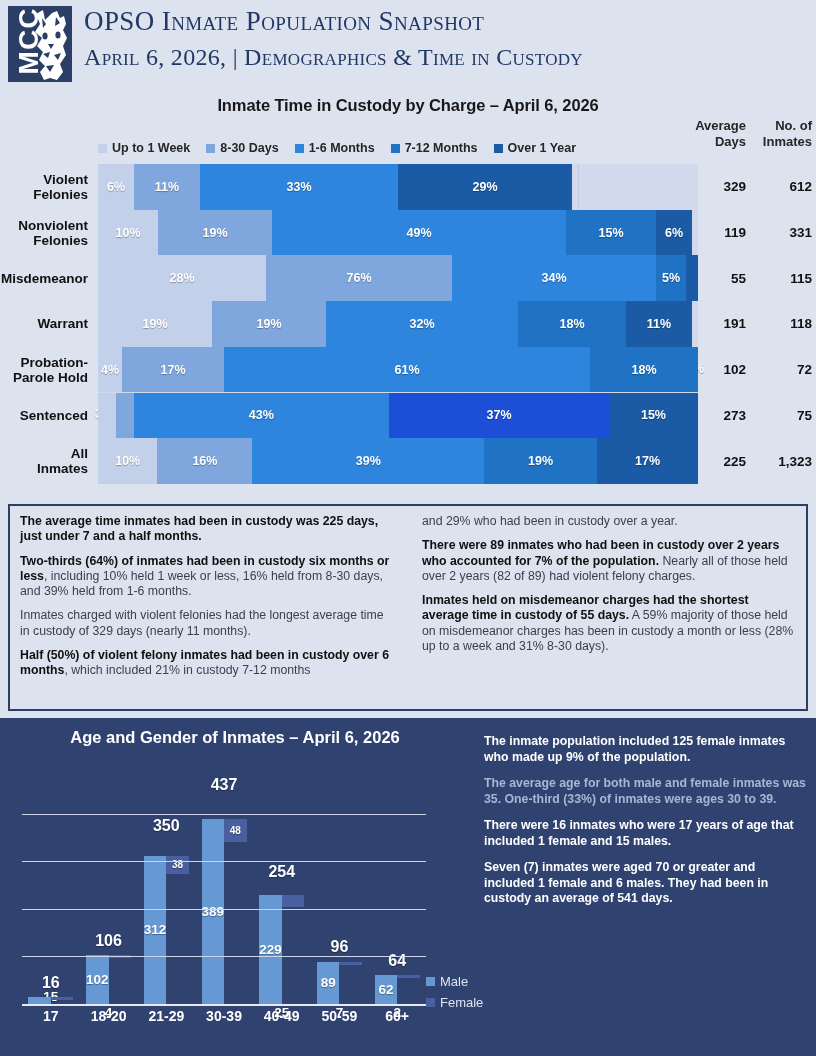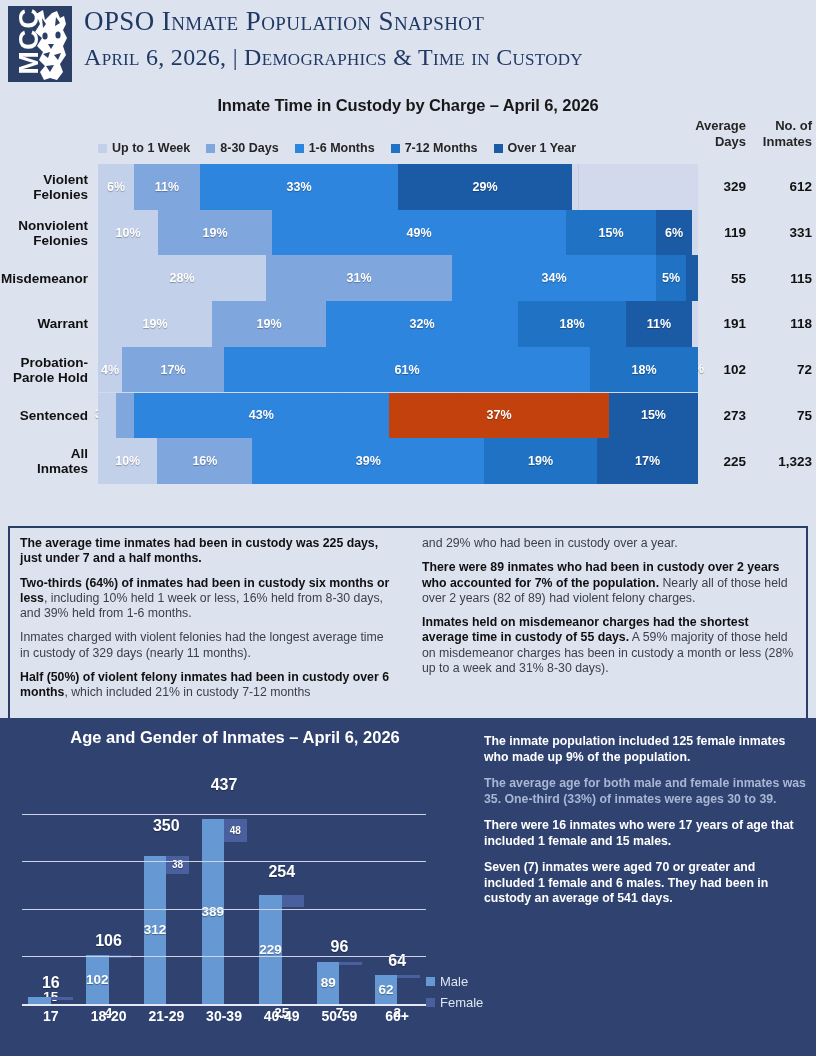--- a/index.html
+++ b/index.html
@@ -84,21 +84,21 @@
     position: absolute; left: 750px; top: 0; width: 62px; height: 45.7px;
     display: flex; align-items: center; justify-content: flex-end;
     font-size: 13.5px; font-weight: bold; color: #111111;
   }
   .outside-lbl {
     position: absolute; font-size: 12.5px; font-weight: bold; color: #111111;
   }
 
   
   .textbox {
-    position: absolute; left: 8px; top: 526px; width: 800px; height: 207px;
+    position: absolute; left: 8px; top: 504px; width: 800px; height: 207px;
     background: #dde2ef; border: 2px solid #2b3f66;
     display: flex;
   }
   .tb-col { width: 50%; padding: 8px 12px 4px 10px; }
   .tb-col.right { padding-left: 14px; }
   .tb-p { font-size: 12.3px; line-height: 15.3px; color: #3b3f4c; margin-bottom: 9px; }
   .tb-p b { color: #101010; font-weight: bold; }
 
   
   .bottom {
@@ -242,21 +242,21 @@
             <div class="seg" style="width: 6%; background: rgb(27, 90, 164);">6%</div>
           </div>
           <div class="row-avg">119</div>
           <div class="row-num">331</div>
         </div>
         <div class="c1-row" style="top: 91.4px;">
           <div class="row-label">Misdemeanor</div>
           <div class="outside-lbl" style="left: 680px; top: 14.85px; color: rgb(255, 255, 255); text-shadow: rgba(0, 0, 0, 0.35) 0px 1px 1px;">2%</div>
           <div class="row-bar">
             <div class="seg" style="width: 28%; background: rgb(195, 208, 234);">28%</div>
-            <div class="seg" style="width: 31%; background: rgb(127, 166, 221);">31%</div>
+            <div class="seg" style="width: 31%; background: rgb(127, 166, 221);">76%</div>
             <div class="seg" style="width: 34%; background: rgb(46, 133, 221);">34%</div>
             <div class="seg" style="width: 5%; background: rgb(31, 114, 196);">5%</div>
             <div class="seg" style="width: 2%; background: rgb(27, 90, 164);"></div>
           </div>
           <div class="row-avg">55</div>
           <div class="row-num">115</div>
         </div>
         <div class="c1-row" style="top: 137.1px;">
           <div class="row-label">Warrant</div>
           <div class="row-bar">
@@ -283,21 +283,21 @@
           <div class="row-num">72</div>
         </div>
         <div class="c1-row" style="top: 228.5px;">
           <div class="row-label">Sentenced</div>
           <div class="outside-lbl" style="left: 95px; top: 14.85px; color: rgb(255, 255, 255); text-shadow: rgba(0, 0, 0, 0.35) 0px 1px 1px;">3%</div>
           <div class="outside-lbl" style="left: 113px; top: 14.85px; color: rgb(255, 255, 255); text-shadow: rgba(0, 0, 0, 0.35) 0px 1px 1px;">3%</div>
           <div class="row-bar">
             <div class="seg" style="width: 3%; background: rgb(195, 208, 234);"></div>
             <div class="seg" style="width: 3%; background: rgb(127, 166, 221);"></div>
             <div class="seg" style="width: 43%; background: rgb(46, 133, 221);">43%</div>
-            <div class="seg" style="width: 37%; background: #c2410c; text-align: right;">37%</div>
+            <div class="seg" style="width: 37%; background: #1d4ed8; text-align: right;">37%</div>
             <div class="seg" style="width: 15%; background: rgb(27, 90, 164);">15%</div>
           </div>
           <div class="row-avg">273</div>
           <div class="row-num">75</div>
         </div>
         <div class="c1-row" style="top: 274.2px;">
           <div class="row-label">All<br>Inmates</div>
           <div class="row-bar">
             <div class="seg" style="width: 10%; background: rgb(195, 208, 234);">10%</div>
             <div class="seg" style="width: 16%; background: rgb(127, 166, 221);">16%</div>

